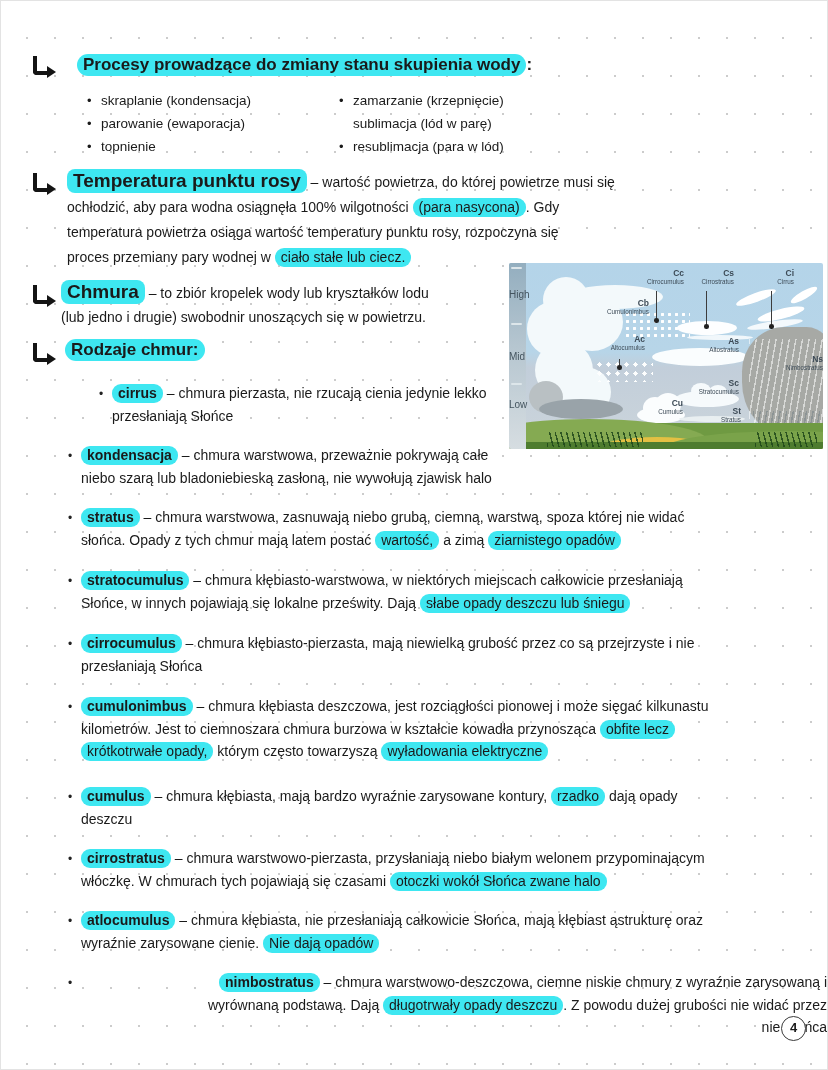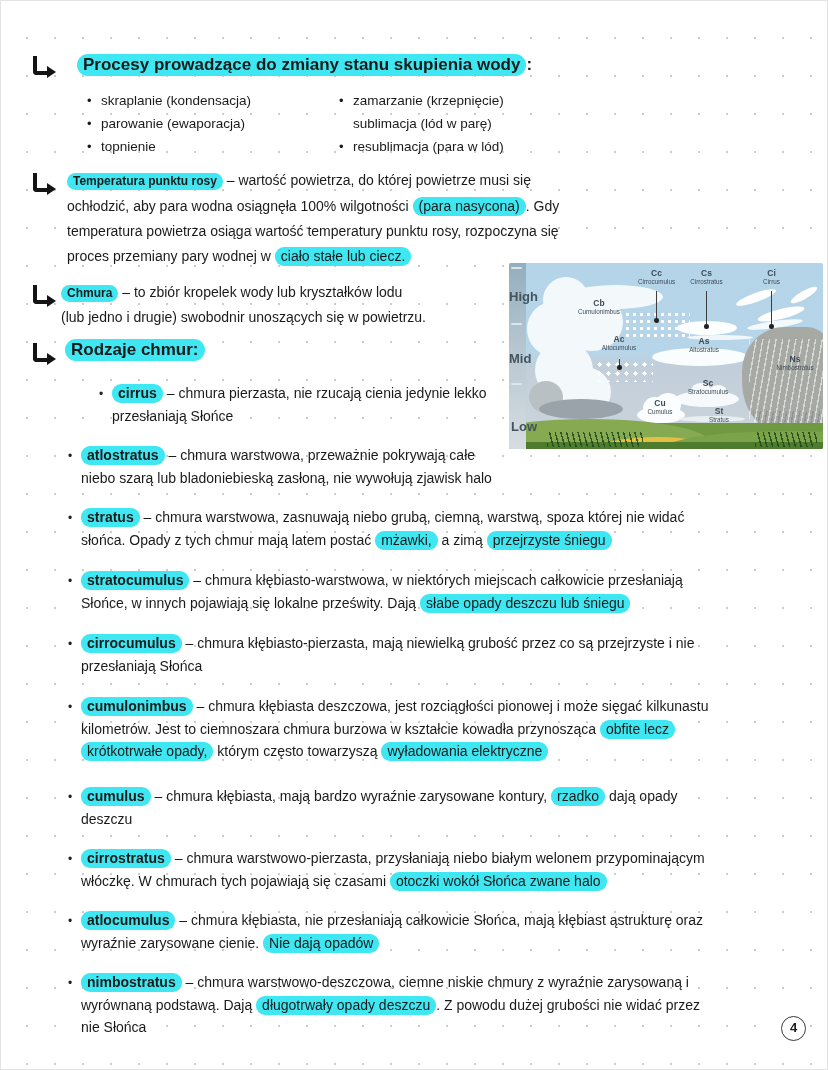--- a/index.html
+++ b/index.html
@@ -25,45 +25,45 @@
 
   .h1 { position:absolute; left:76px; top:52px; font-size:17px; line-height:24px; }
   .h1 .hl, .h2 .hl { border-radius:12px; }
 
   .l1 { position:absolute; font-size:13.5px; line-height:23px; }
   .l1 .li { position:relative; padding-left:14px; }
   .l1 .li::before { content:'•'; position:absolute; left:0; top:0; font-size:13px; }
   .l1 .li.nob::before { content:''; }
 
   .para { position:absolute; font-size:14px; line-height:25px; }
-  .para .b.hl { font-size:12px; }
+  .para .b.hl { font-size:19px;border-radius:8px; }
 
   .item { position:absolute; left:80px; width:746px; font-size:14px; line-height:22.5px; }
   .item::before { content:'•'; position:absolute; left:-13px; top:1px; font-size:12px; color:#222; }
 
   .pageno { position:absolute; left:780px; top:1015px; width:25px; height:25px;
     border:1.4px solid #3a3a3a; border-radius:50%; text-align:center;
     font-size:13px; font-weight:bold; line-height:22px; background:#fff; }
 
   
   .diag { position:absolute; left:508px; top:262px; width:314px; height:186px; overflow:hidden;
     background: linear-gradient(#b4d4e9 0%, #b7d5e8 48%, #c2ceda 56%, #ccd5db 100%); border-radius:2px; }
   .scalebar { position:absolute; left:0; top:0; width:17px; height:100%;
     background: linear-gradient(#93aebf, #b6c6d0 45%, #d6dde1); }
-  .lvl { position:absolute; left:0; width:30px; font-size:13px; color:#44545f; font-weight:bold; }
-  .lvl.high { top:26px; } .lvl.mid { top:88px; } .lvl.low { top:156px;text-align:center; }
+  .lvl { position:absolute; left:0; width:30px; font-size:10px; color:#44545f; font-weight:normal; }
+  .lvl.high { top:26px; } .lvl.mid { top:88px; } .lvl.low { top:136px; }
   .tick { position:absolute; left:2px; width:11px; height:2px; background:#dde6ea; border-radius:1px; }
 
   .blob { position:absolute; border-radius:50%; }
   .white { background:#f3f9fb; }
   
   .lead { position:absolute; width:1px; background:#3c3c3c; }
   .dot  { position:absolute; width:4.5px; height:4.5px; border-radius:50%; background:#222; }
 
-  .dlab { position:absolute; text-align:center; color:#3d4b57; }
+  .dlab { position:absolute; text-align:right; color:#3d4b57; }
   .dlab .code { font-size:8.5px; font-weight:bold; line-height:9px; }
   .dlab .nm   { font-size:6.3px; line-height:8px; }
 
   .ccdots { position:absolute; left:115px; top:48px; width:66px; height:26px;
     background-image: radial-gradient(#ffffff 1.4px, transparent 1.6px); background-size:7px 7px; }
   .acdots { position:absolute; left:86px; top:97px; width:58px; height:22px;
     background-image: radial-gradient(#fdfefe 2px, transparent 2.2px); background-size:9px 9px; }
 
   .rain { position:absolute; }
   .rain.ns-in { background: repeating-linear-gradient(100deg, rgba(255,255,255,.55) 0 1.4px, transparent 1.4px 6.5px); }
@@ -107,38 +107,38 @@
 (lub jedno i drugie) swobodnir unoszących się w powietrzu.</span></span>
   </div>
 
   <div class="arrow" style="left:30px; top:342px;"></div>
   <div class="h1" style="left:64px; top:337px;">
     <span class="seg"><span class="hl b">Rodzaje chmur:</span></span>
   </div>
 
   <div class="item" style="top:381px; width:470px;margin-left:31px;"><span class="seg"><span class="hl b">cirrus</span><span> – chmura pierzasta, nie rzucają cienia jedynie lekko
 przesłaniają Słońce</span></span></div>
-  <div class="item" style="top:443px; width:470px;"><span class="seg"><span class="hl b">atlostratus</span><span> – chmura warstwowa, przeważnie pokrywają całe
+  <div class="item" style="top:443px; width:470px;"><span class="seg"><span class="hl b">kondensacja</span><span> – chmura warstwowa, przeważnie pokrywają całe
 niebo szarą lub bladoniebieską zasłoną, nie wywołują zjawisk halo</span></span></div>
   <div class="item" style="top:505px;"><span class="seg"><span class="hl b">stratus</span><span> – chmura warstwowa, zasnuwają niebo grubą, ciemną, warstwą, spoza której nie widać
-słońca. Opady z tych chmur mają latem postać </span><span class="hl">mżawki,</span><span> a zimą </span><span class="hl">przejrzyste śniegu</span></span></div>
+słońca. Opady z tych chmur mają latem postać </span><span class="hl">wartość,</span><span> a zimą </span><span class="hl">ziarnistego opadów</span></span></div>
   <div class="item" style="top:568px;"><span class="seg"><span class="hl b">stratocumulus</span><span> – chmura kłębiasto-warstwowa, w niektórych miejscach całkowicie przesłaniają
 Słońce, w innych pojawiają się lokalne prześwity. Dają </span><span class="hl">słabe opady deszczu lub śniegu</span></span></div>
   <div class="item" style="top:631px;"><span class="seg"><span class="hl b">cirrocumulus</span><span> – chmura kłębiasto-pierzasta, mają niewielką grubość przez co są przejrzyste i nie
 przesłaniają Słońca</span></span></div>
   <div class="item" style="top:694px;"><span class="seg"><span class="hl b">cumulonimbus</span><span> – chmura kłębiasta deszczowa, jest rozciągłości pionowej i może sięgać kilkunastu
 kilometrów. Jest to ciemnoszara chmura burzowa w kształcie kowadła przynosząca </span><span class="hl">obfite lecz
 krótkotrwałe opady,</span><span> którym często towarzyszą </span><span class="hl">wyładowania elektryczne</span></span></div>
   <div class="item" style="top:784px;"><span class="seg"><span class="hl b">cumulus</span><span> – chmura kłębiasta, mają bardzo wyraźnie zarysowane kontury, </span><span class="hl">rzadko</span><span> dają opady
 deszczu</span></span></div>
   <div class="item" style="top:846px;"><span class="seg"><span class="hl b">cirrostratus</span><span> – chmura warstwowo-pierzasta, przysłaniają niebo białym welonem przypominającym
 włóczkę. W chmurach tych pojawiają się czasami </span><span class="hl">otoczki wokół Słońca zwane halo</span></span></div>
   <div class="item" style="top:908px;"><span class="seg"><span class="hl b">atlocumulus</span><span> – chmura kłębiasta, nie przesłaniają całkowicie Słońca, mają kłębiast ąstrukturę oraz
 wyraźnie zarysowane cienie. </span><span class="hl">Nie dają opadów</span></span></div>
-  <div class="item" style="top:970px;"><span class="seg"><span class="hl b">nimbostratus</span><span> – chmura warstwowo-deszczowa, ciemne niskie chmury z wyraźnie zarysowaną i
+  <div class="item" style="top:970px;text-align:right;"><span class="seg"><span class="hl b">nimbostratus</span><span> – chmura warstwowo-deszczowa, ciemne niskie chmury z wyraźnie zarysowaną i
 wyrównaną podstawą. Dają </span><span class="hl">długotrwały opady deszczu</span><span>. Z powodu dużej grubości nie widać przez
 nie Słońca</span></span></div>
 
   <div class="diag">
 
     <div class="blob white" style="left:34px; top:14px; width:46px; height:46px;"></div>
     <div class="blob white" style="left:18px; top:38px; width:56px; height:56px;"></div>
     <div class="blob white" style="left:52px; top:30px; width:62px; height:58px;"></div>
     <div class="blob white" style="left:58px; top:22px; width:96px; height:24px;"></div>
     <div class="blob white" style="left:26px; top:78px; width:58px; height:58px;"></div>

